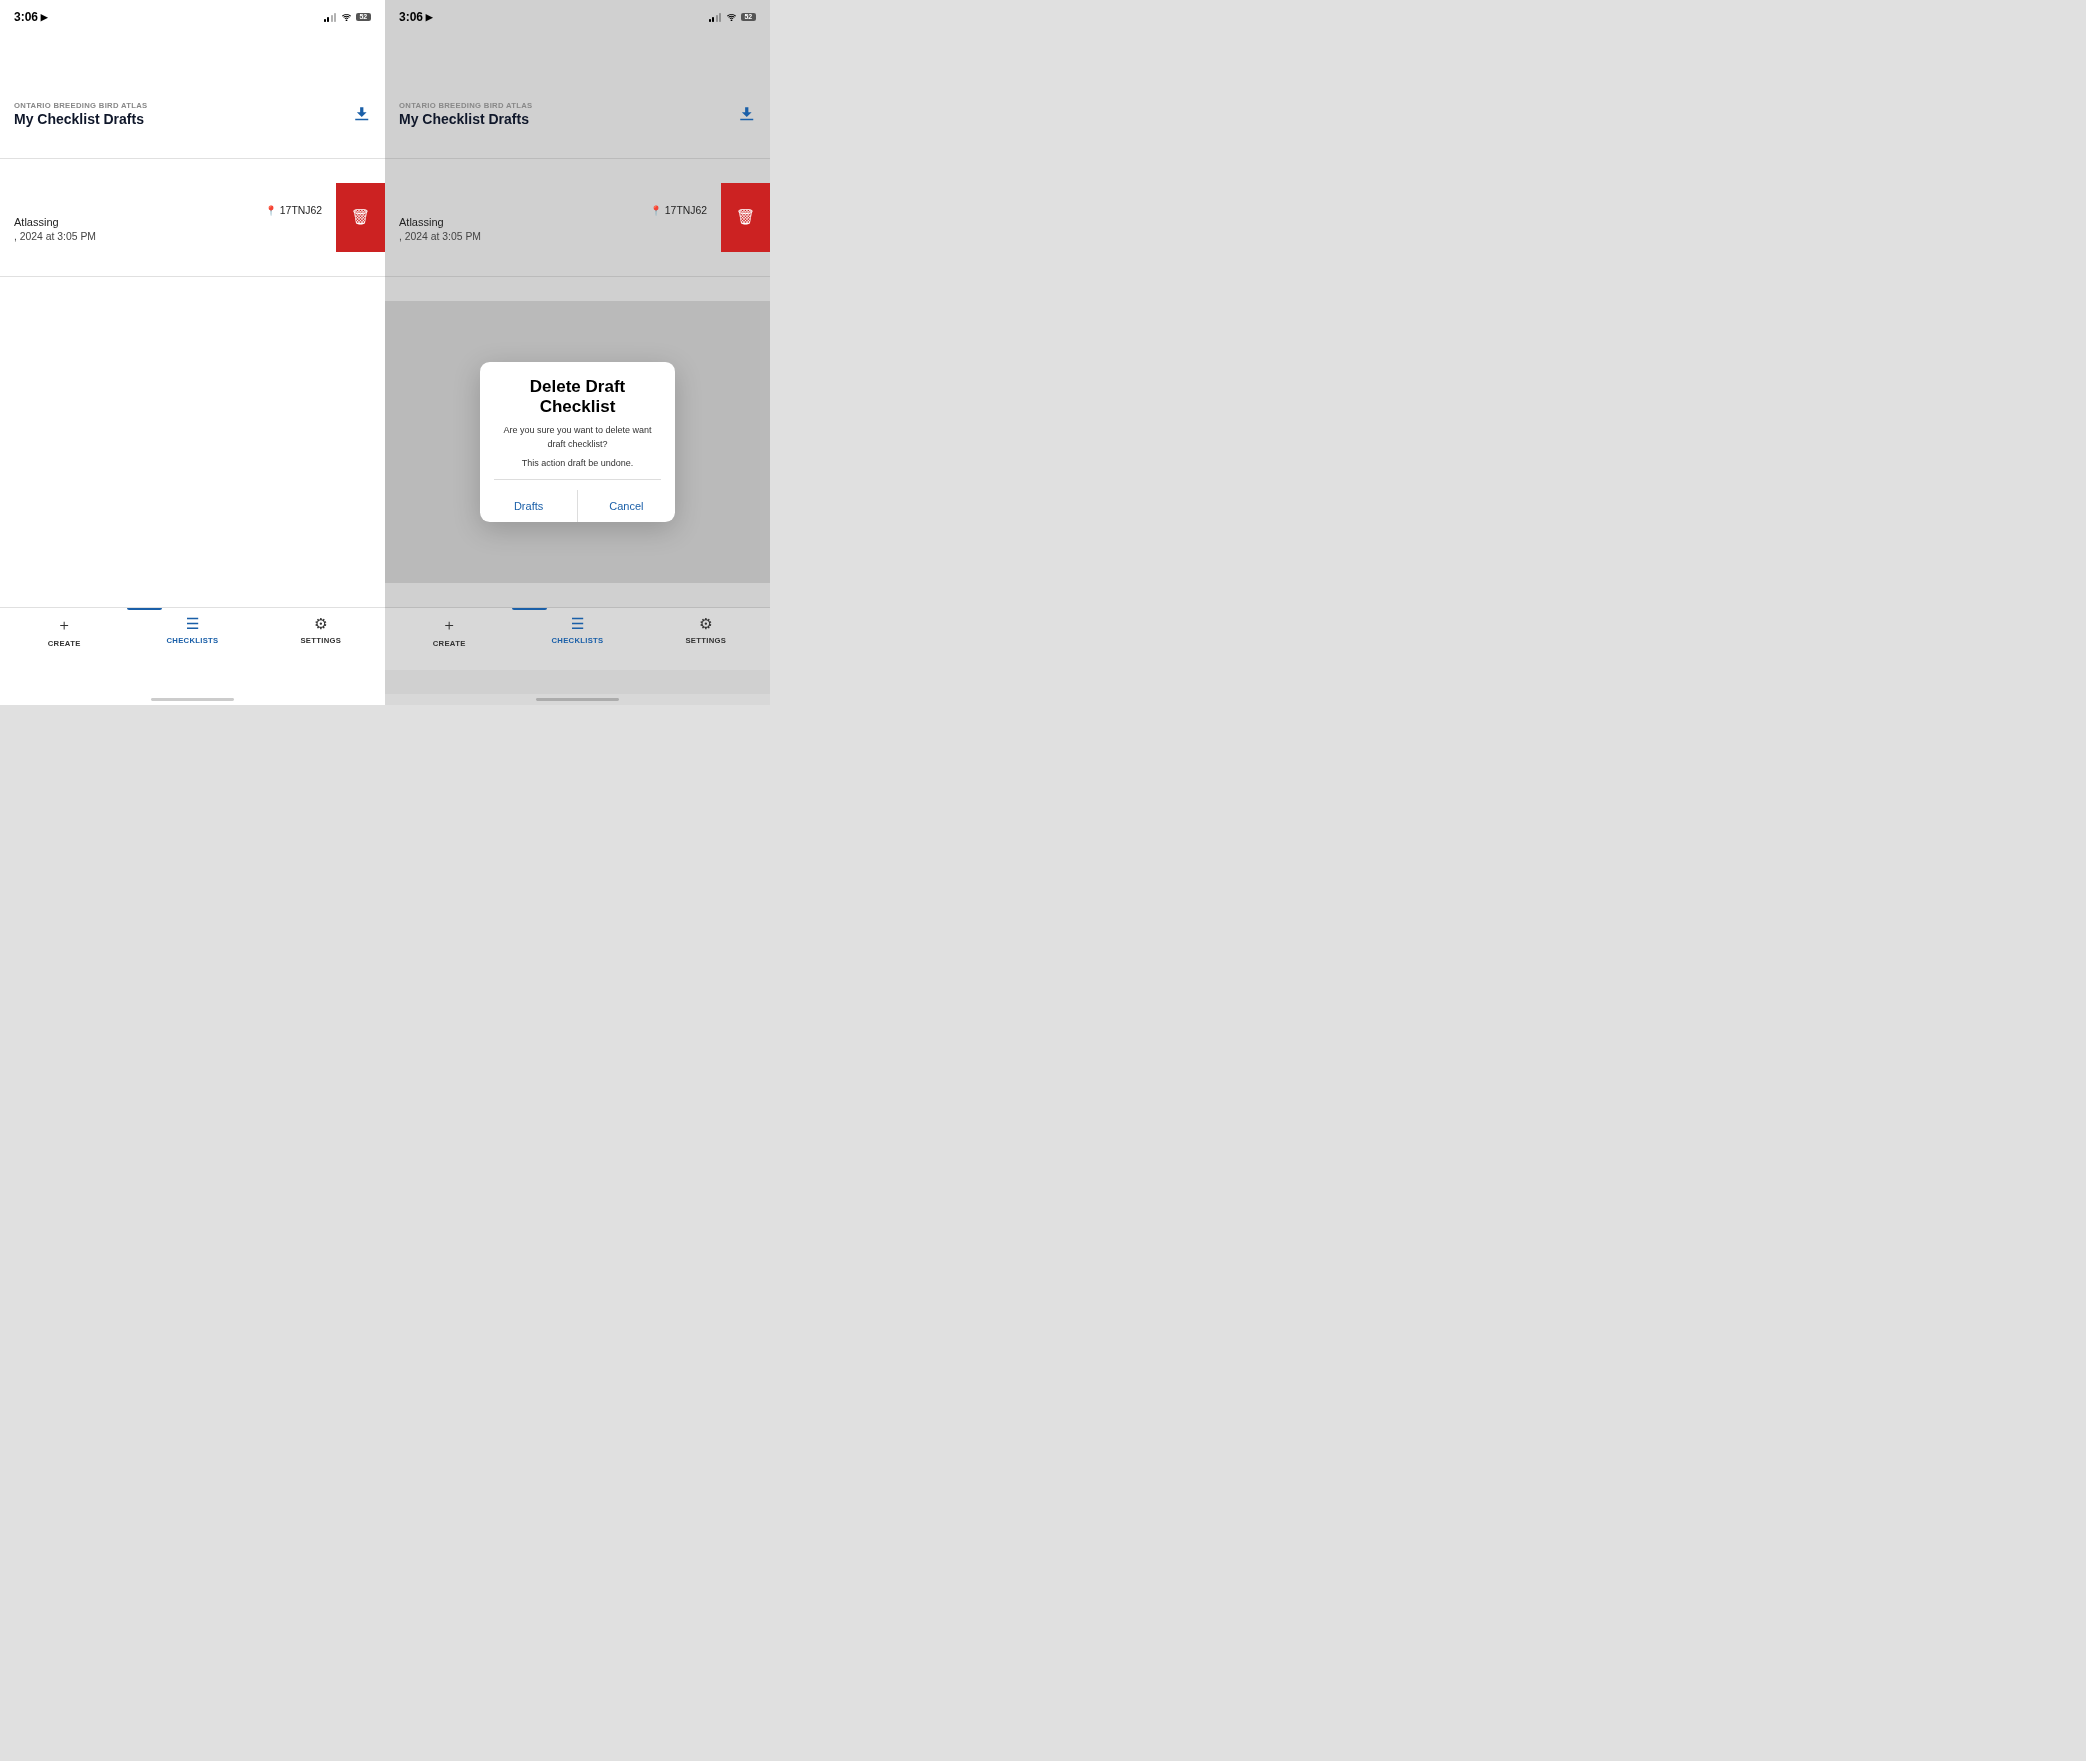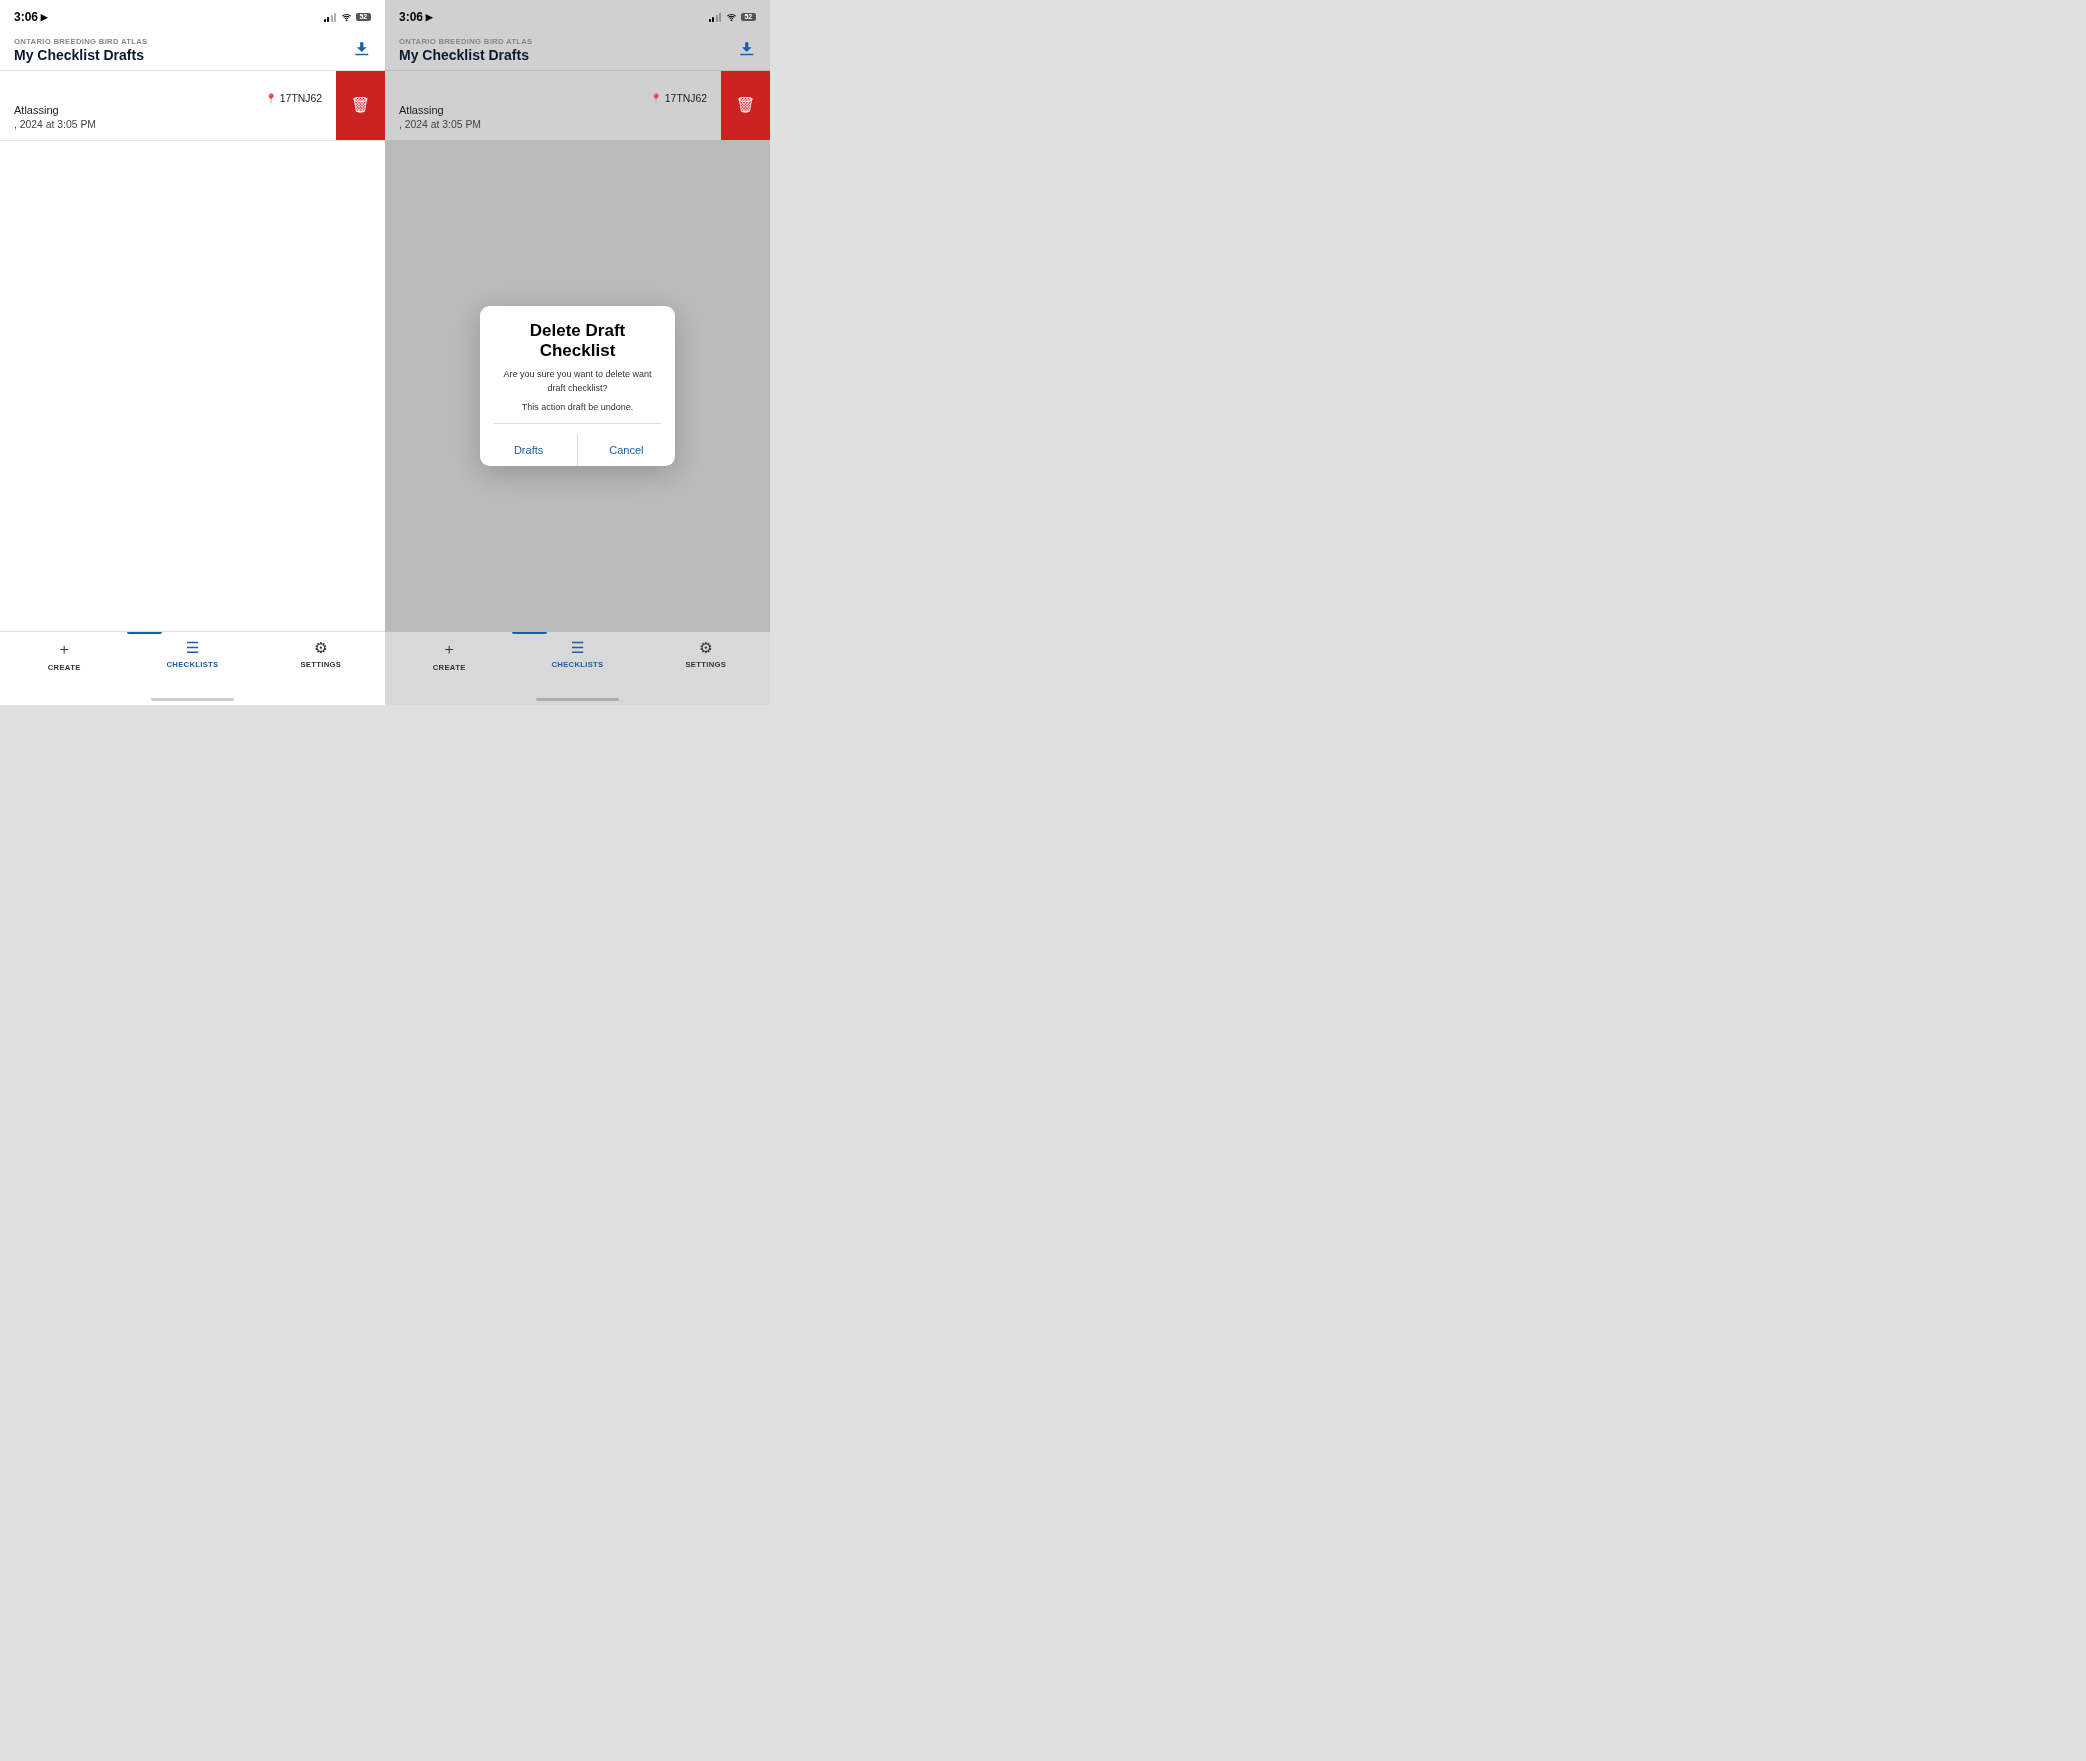--- a/index.html
+++ b/index.html
@@ -14,20 +14,21 @@
 
     
     .phone-panel {
       width: 385px;
       height: 705px;
       background: #fff;
       display: flex;
       flex-direction: column;
       position: relative;
       overflow: hidden;
+      gap: 24px;
     }
     .phone-panel.right {
       background: #d0d0d0;
     }
 
     
     .status-bar {
       display: flex;
       align-items: center;
       justify-content: space-between;
@@ -76,22 +77,23 @@
       border-radius: 2.1px;
       min-width: 15.3px;
       text-align: center;
     }
 
     
     .header {
       padding: 5.6px 14px 7px 14px;
       background: #fff;
       display: flex;
-      align-items: flex-start;
+      align-items: center;
       justify-content: space-between;
+      margin-top: 40px;
     }
     .phone-panel.right .header {
       background: #d0d0d0;
     }
     .header-text {
       display: flex;
       flex-direction: column;
     }
     .header-app-name {
       font-size: 7.7px;

